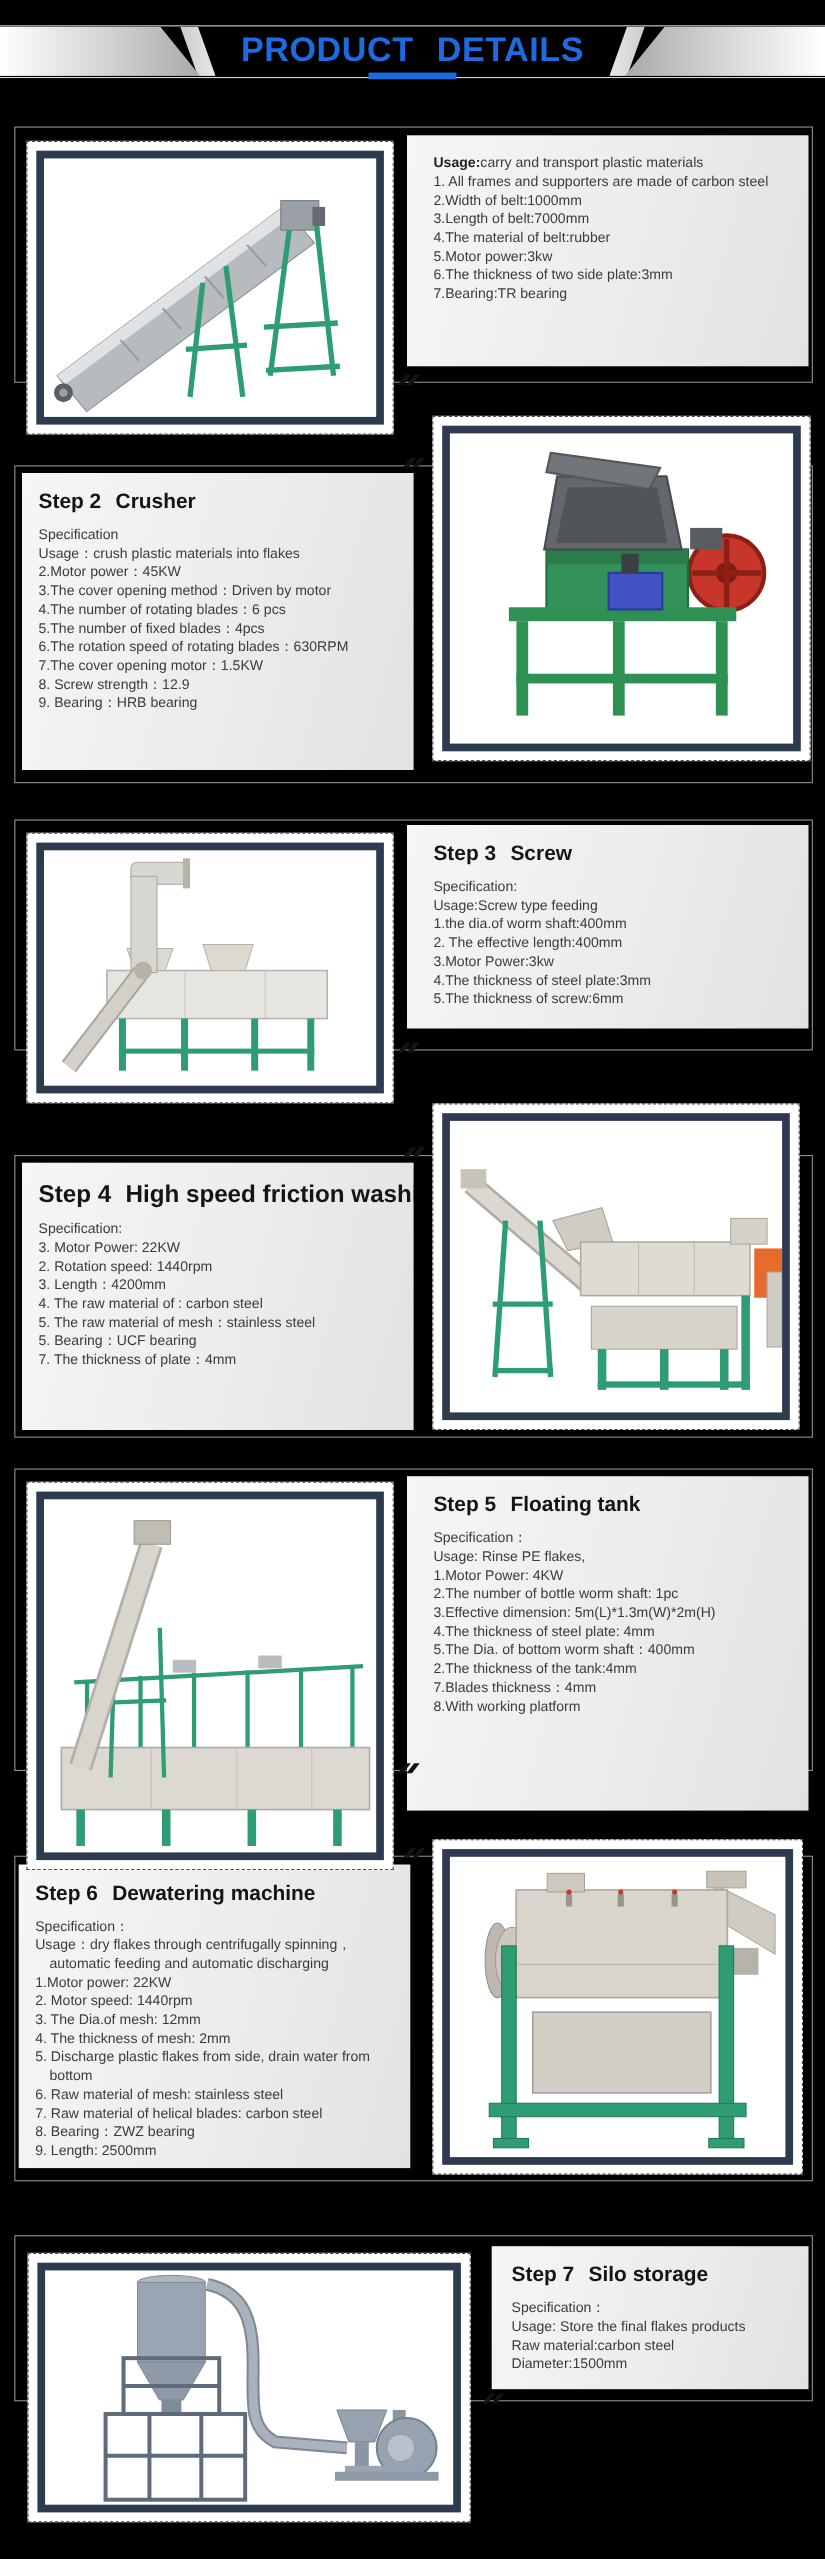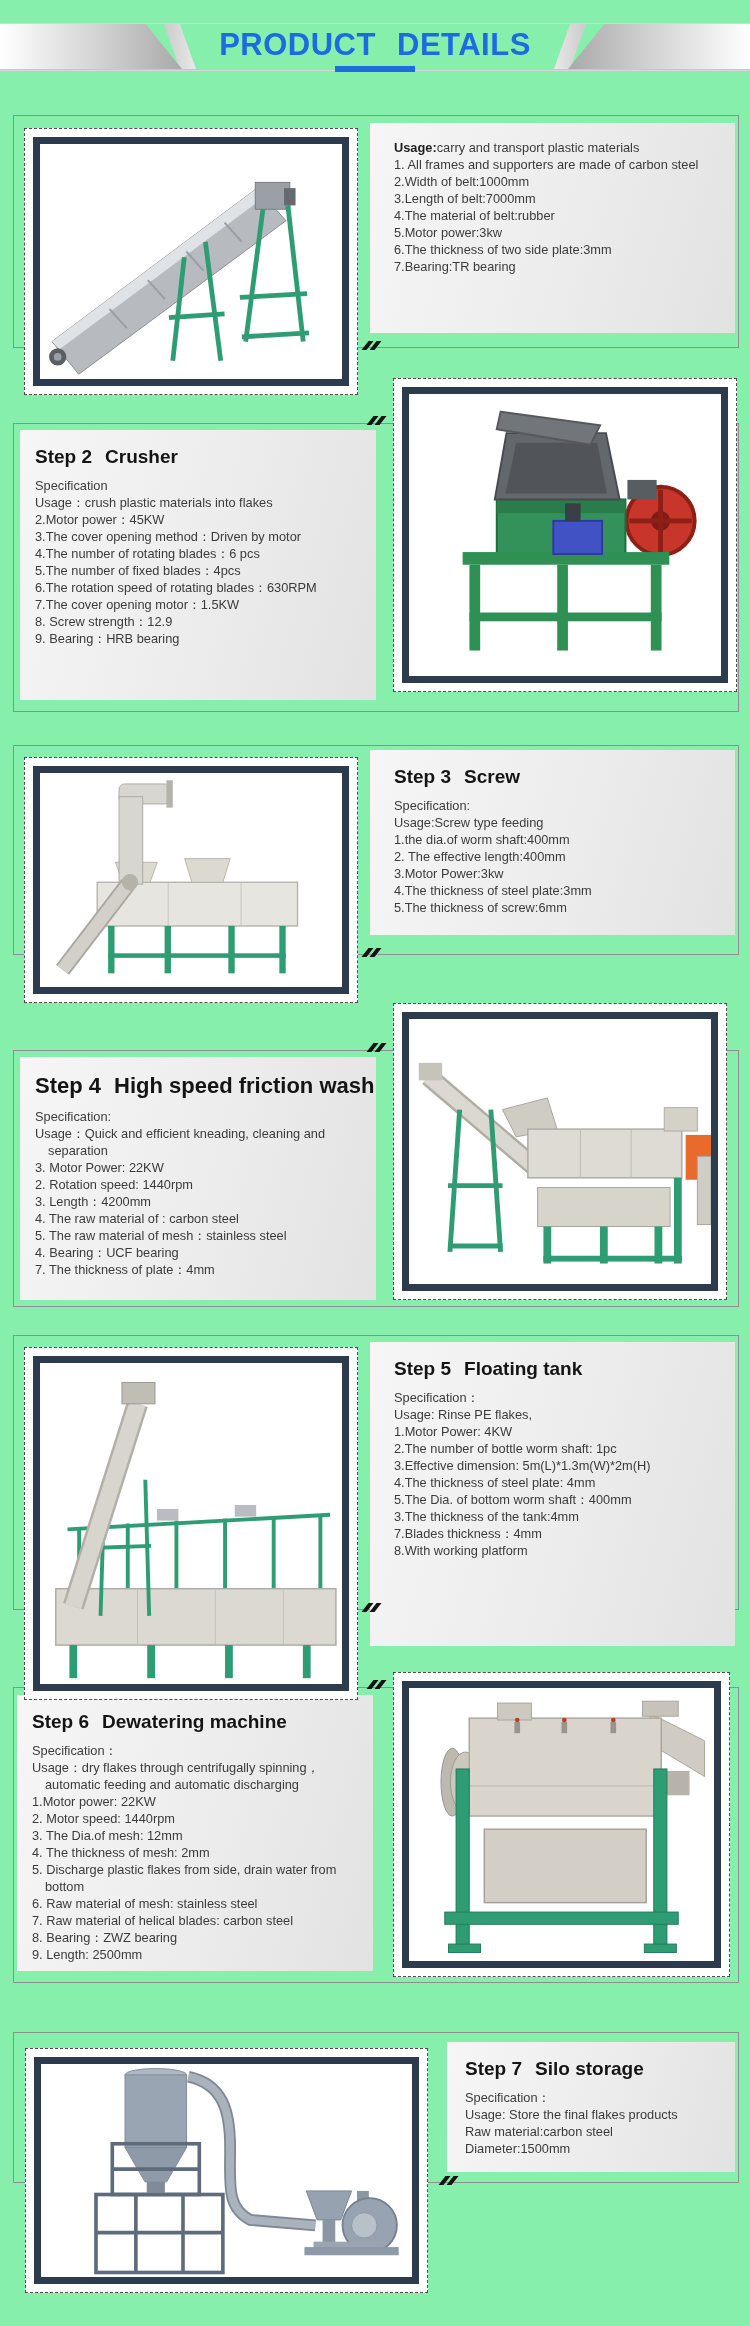--- a/index.html
+++ b/index.html
@@ -1,17 +1,17 @@
 <!DOCTYPE html>
 <html><head>
 <meta charset="utf-8">
 <style>
   *{box-sizing:border-box;margin:0;padding:0}
   html,body{background:#ffffff}
-  .page{position:relative;width:750px;height:2326px;margin:0 auto;background:#86efac;overflow:hidden;
+  .page{position:relative;width:750px;height:2326px;margin:0 auto;background:#000000;overflow:hidden;
         font-family:"Liberation Sans","DejaVu Sans",sans-serif;color:#333}
 
   
   .hline{position:absolute;left:0;width:750px;height:1px;background:#d6d6d6}
   .band{position:absolute;top:24px;height:45px}
   .band-l1{left:0;width:182px;background:linear-gradient(90deg,#ffffff 0%,#d2d2d2 55%,#a9a9a9 100%);
            clip-path:polygon(0 0,80% 0,100% 100%,0 100%)}
   .band-l2{left:150px;width:46px;background:linear-gradient(90deg,#bdbdbd,#e9e9e9);
            clip-path:polygon(30% 0,65% 0,100% 100%,65% 100%)}
   .band-r1{right:0;width:182px;background:linear-gradient(270deg,#ffffff 0%,#d2d2d2 55%,#a9a9a9 100%);
@@ -190,27 +190,26 @@
   </div>
   <div class="slash" style="left:362px;top:948px"></div>
 
   <div class="sect" style="left:13px;top:1050px;width:726px;height:257px"></div>
   <div class="panel pl s4t" style="left:20px;top:1057px;width:356px;height:243px">
     <div class="step-title">
       <span>Step 4</span><span class="t-name">High speed friction washing</span>
     </div>
     <div class="lines">
         <div class="spec-line">Specification:</div>
-        <div class="spec-line">Usage：Quick and efficient kneading, cleaning and separation</div>
         <div class="spec-line">3. Motor Power: 22KW</div>
         <div class="spec-line">2. Rotation speed: 1440rpm</div>
         <div class="spec-line">3. Length：4200mm</div>
         <div class="spec-line">4. The raw material of : carbon steel</div>
         <div class="spec-line">5. The raw material of mesh：stainless steel</div>
-        <div class="spec-line">4. Bearing：UCF bearing</div>
+        <div class="spec-line">5. Bearing：UCF bearing</div>
         <div class="spec-line">7. The thickness of plate：4mm</div>
       </div>
   </div>
   <div class="imgbox" style="left:393px;top:1003px;width:334px;height:297px">
     <div class="inner">
       <svg viewBox="0 0 310 270" preserveAspectRatio="xMidYMid meet">
         <line x1="20" y1="58" x2="128" y2="150" stroke="#b0ada5" stroke-width="20"></line>
         <line x1="20" y1="58" x2="128" y2="150" stroke="#dbd8d1" stroke-width="15"></line>
         <rect x="10" y="44" width="24" height="18" fill="#c6c3bb"></rect>
         <g stroke="#2f9d74" stroke-width="5" fill="none">
@@ -280,21 +279,21 @@
       <span>Step 5</span><span class="t-name">Floating tank</span>
     </div>
     <div class="lines">
         <div class="spec-line">Specification：</div>
         <div class="spec-line">Usage: Rinse PE flakes,</div>
         <div class="spec-line">1.Motor Power: 4KW</div>
         <div class="spec-line">2.The number of bottle worm shaft: 1pc</div>
         <div class="spec-line">3.Effective dimension: 5m(L)*1.3m(W)*2m(H)</div>
         <div class="spec-line">4.The thickness of steel plate: 4mm</div>
         <div class="spec-line">5.The Dia. of bottom worm shaft：400mm</div>
-        <div class="spec-line">3.The thickness of the tank:4mm</div>
+        <div class="spec-line">2.The thickness of the tank:4mm</div>
         <div class="spec-line">7.Blades thickness：4mm</div>
         <div class="spec-line">8.With working platform</div>
       </div>
   </div>
   <div class="slash" style="left:362px;top:1603px"></div>
 
   <div class="sect" style="left:13px;top:1687px;width:726px;height:296px"></div>
   <div class="panel pl" style="left:17px;top:1695px;width:356px;height:276px">
     <div class="step-title">
       <span>Step 6</span><span class="t-name">Dewatering machine</span>

